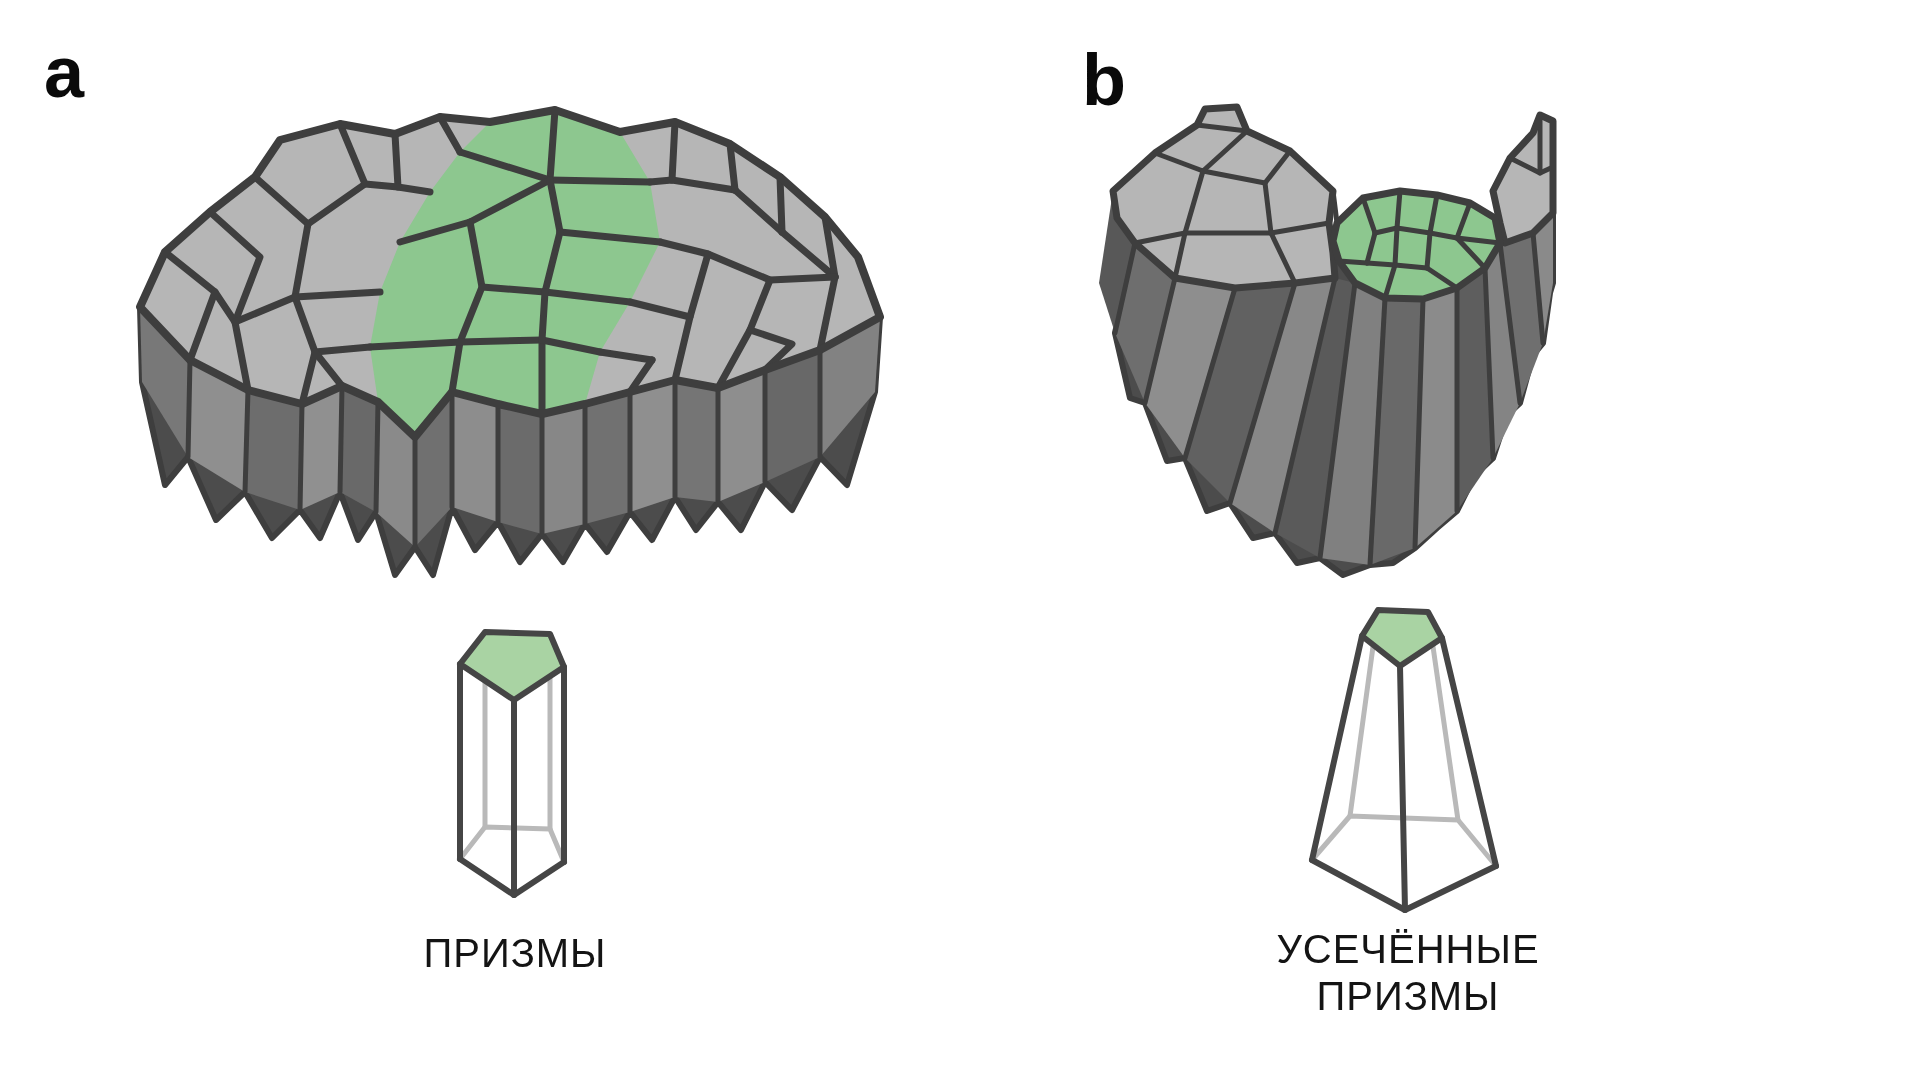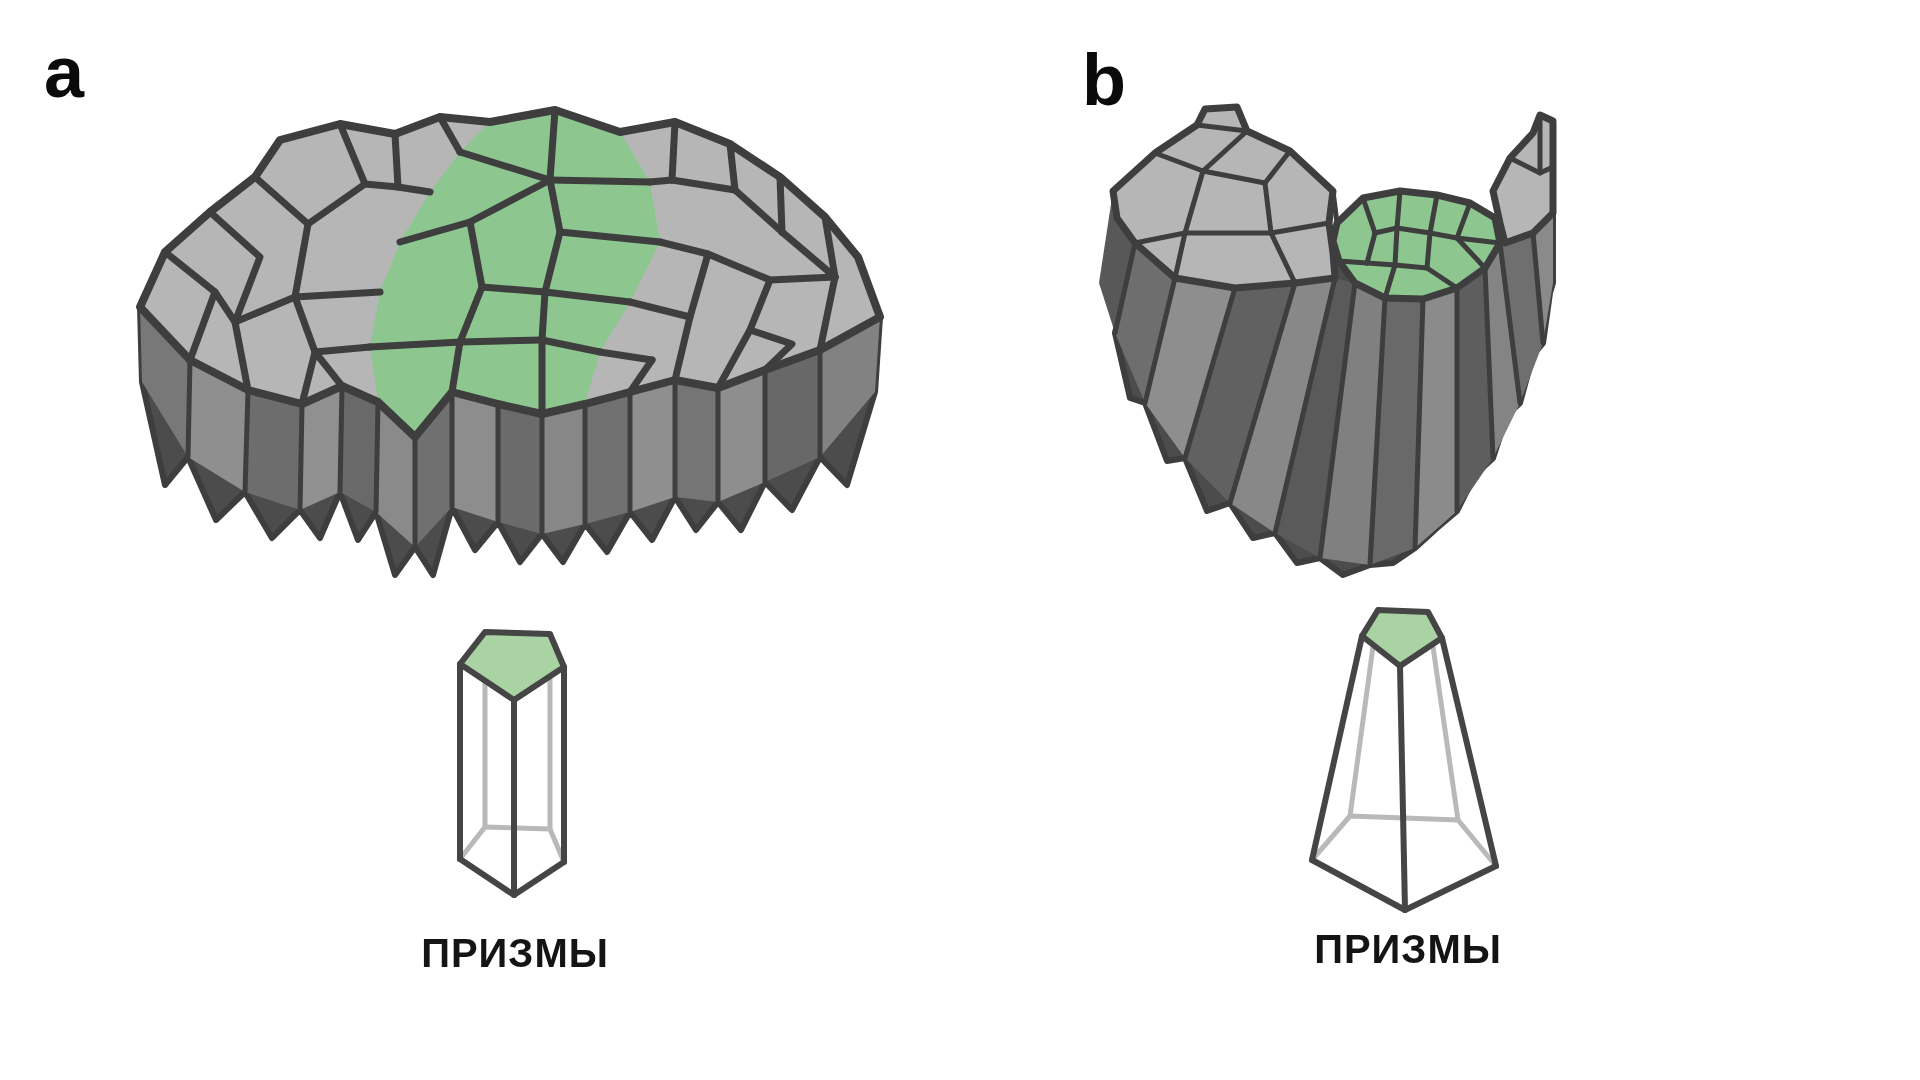--- a/index.html
+++ b/index.html
@@ -6,21 +6,21 @@
   body{width:1920px;height:1080px;background:var(--background,#fff);font-family:"Liberation Sans",sans-serif;}
   .canvas{position:relative;width:1920px;height:1080px;overflow:hidden;background:#fff;}
   .panel-letter{position:absolute;font-size:72px;font-weight:700;color:#0a0a0a;line-height:1;}
   .letter-a{left:44px;top:36px;}
   .letter-b{left:1082px;top:44px;}
   .art,.icon{position:absolute;}
   .art-a{left:130px;top:92px;}
   .art-b{left:1085px;top:103px;}
   .icon-a{left:452px;top:622px;}
   .icon-b{left:1300px;top:598px;}
-  .caption{position:absolute;font-size:40px;font-weight:700;color:var(--text,#141414);text-align:center;letter-spacing:1px;line-height:47px;}
+  .caption{position:absolute;font-size:40px;font-weight:400;color:var(--text,#141414);text-align:center;letter-spacing:1px;line-height:47px;}
   .caption-a{left:340px;top:930px;width:350px;}
   .caption-b{left:1233px;top:926px;width:350px;}
 
   
   .tips{fill:var(--tips-gray,#4c4c4c);stroke:var(--line,#3e3e3e);stroke-width:6;stroke-linejoin:round;}
   .top-surface{fill:var(--top-gray,#b6b6b6);}
   .green{fill:var(--cell-green,#8dc78f);}
   .wall{stroke:var(--line,#3e3e3e);stroke-width:7;fill:none;stroke-linejoin:round;stroke-linecap:round;}
   .wall-thin{stroke:var(--line,#3e3e3e);stroke-width:5;fill:none;stroke-linejoin:round;stroke-linecap:round;}
   .outline{stroke:var(--line,#3e3e3e);fill:none;stroke-width:8;stroke-linejoin:round;}
@@ -249,15 +249,16 @@
     <g class="icon-edge">
       <path d="M 62,38 L 12,262"></path>
       <path d="M 100,68 L 105,312"></path>
       <path d="M 142,40 L 196,268"></path>
       <path d="M 12,262 L 105,312 L 196,268"></path>
     </g>
   </svg>
 
   <div class="caption caption-a">ПРИЗМЫ</div>
   <div class="caption caption-b">
+    <div>УСЕЧЁННЫЕ</div>
     <div>ПРИЗМЫ</div>
   </div>
 </div>
 
 </body></html>

